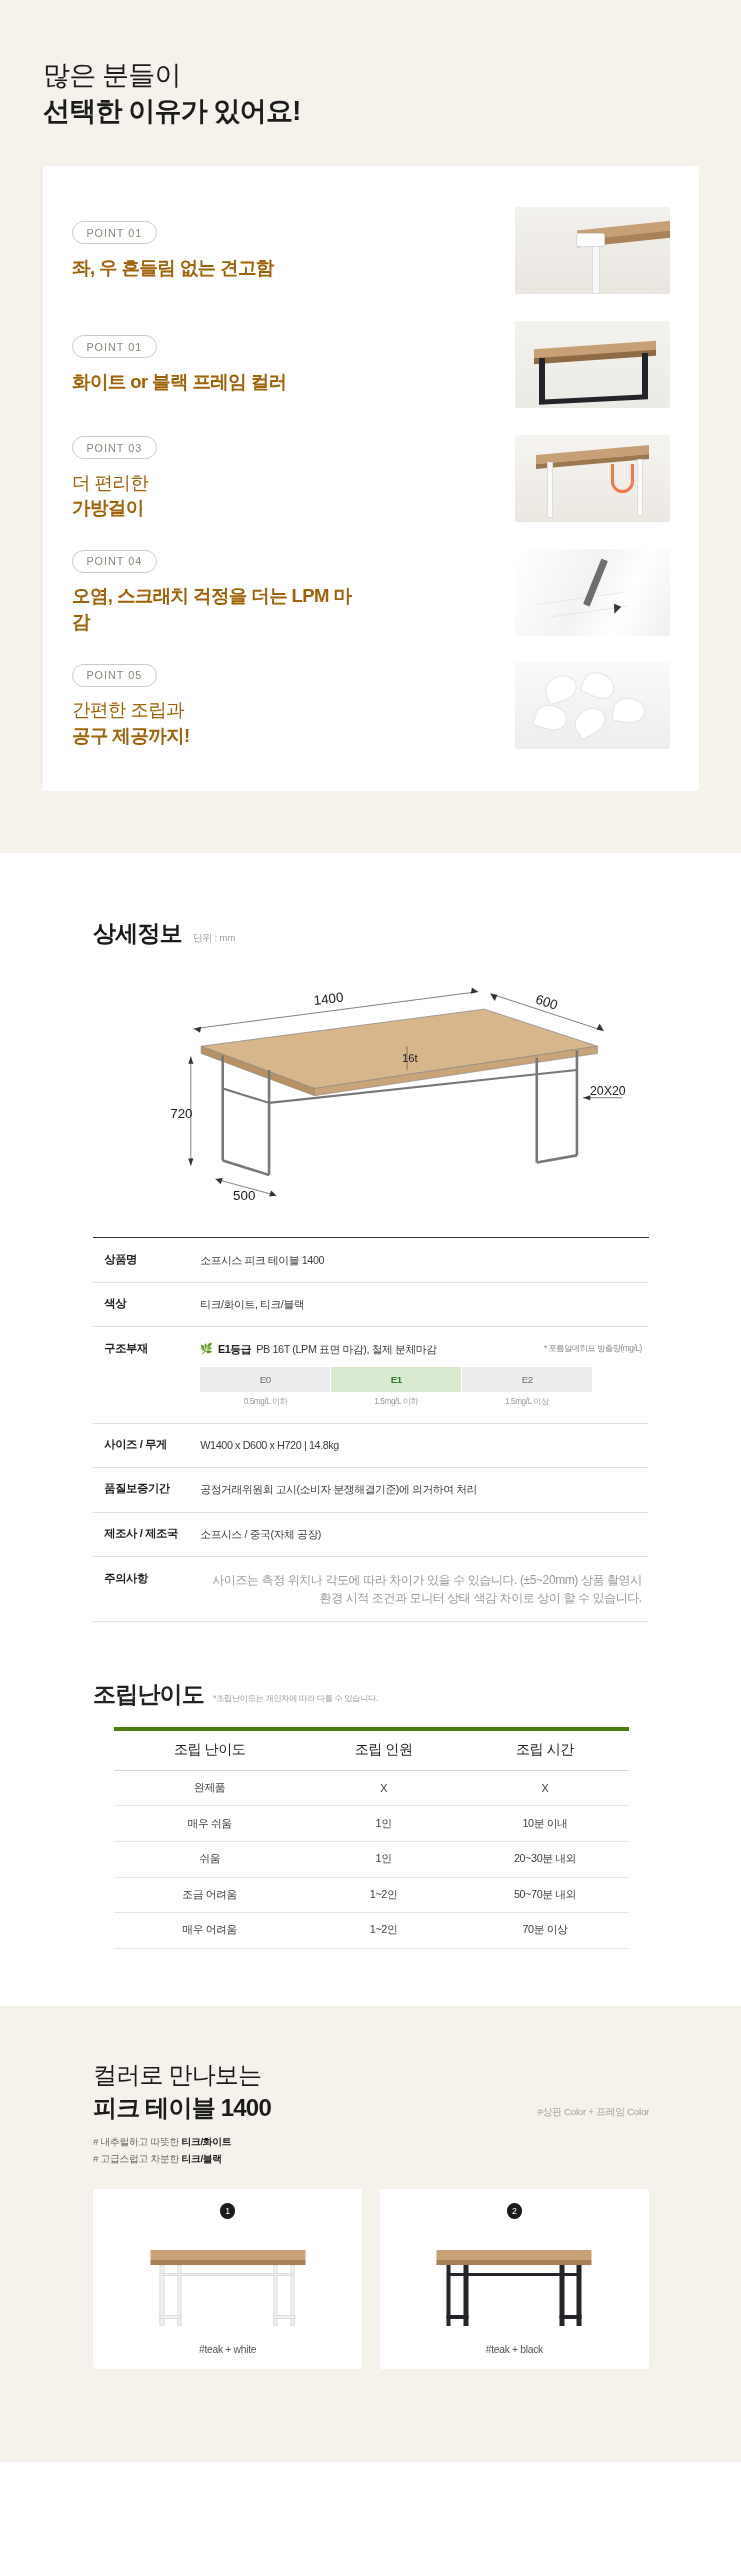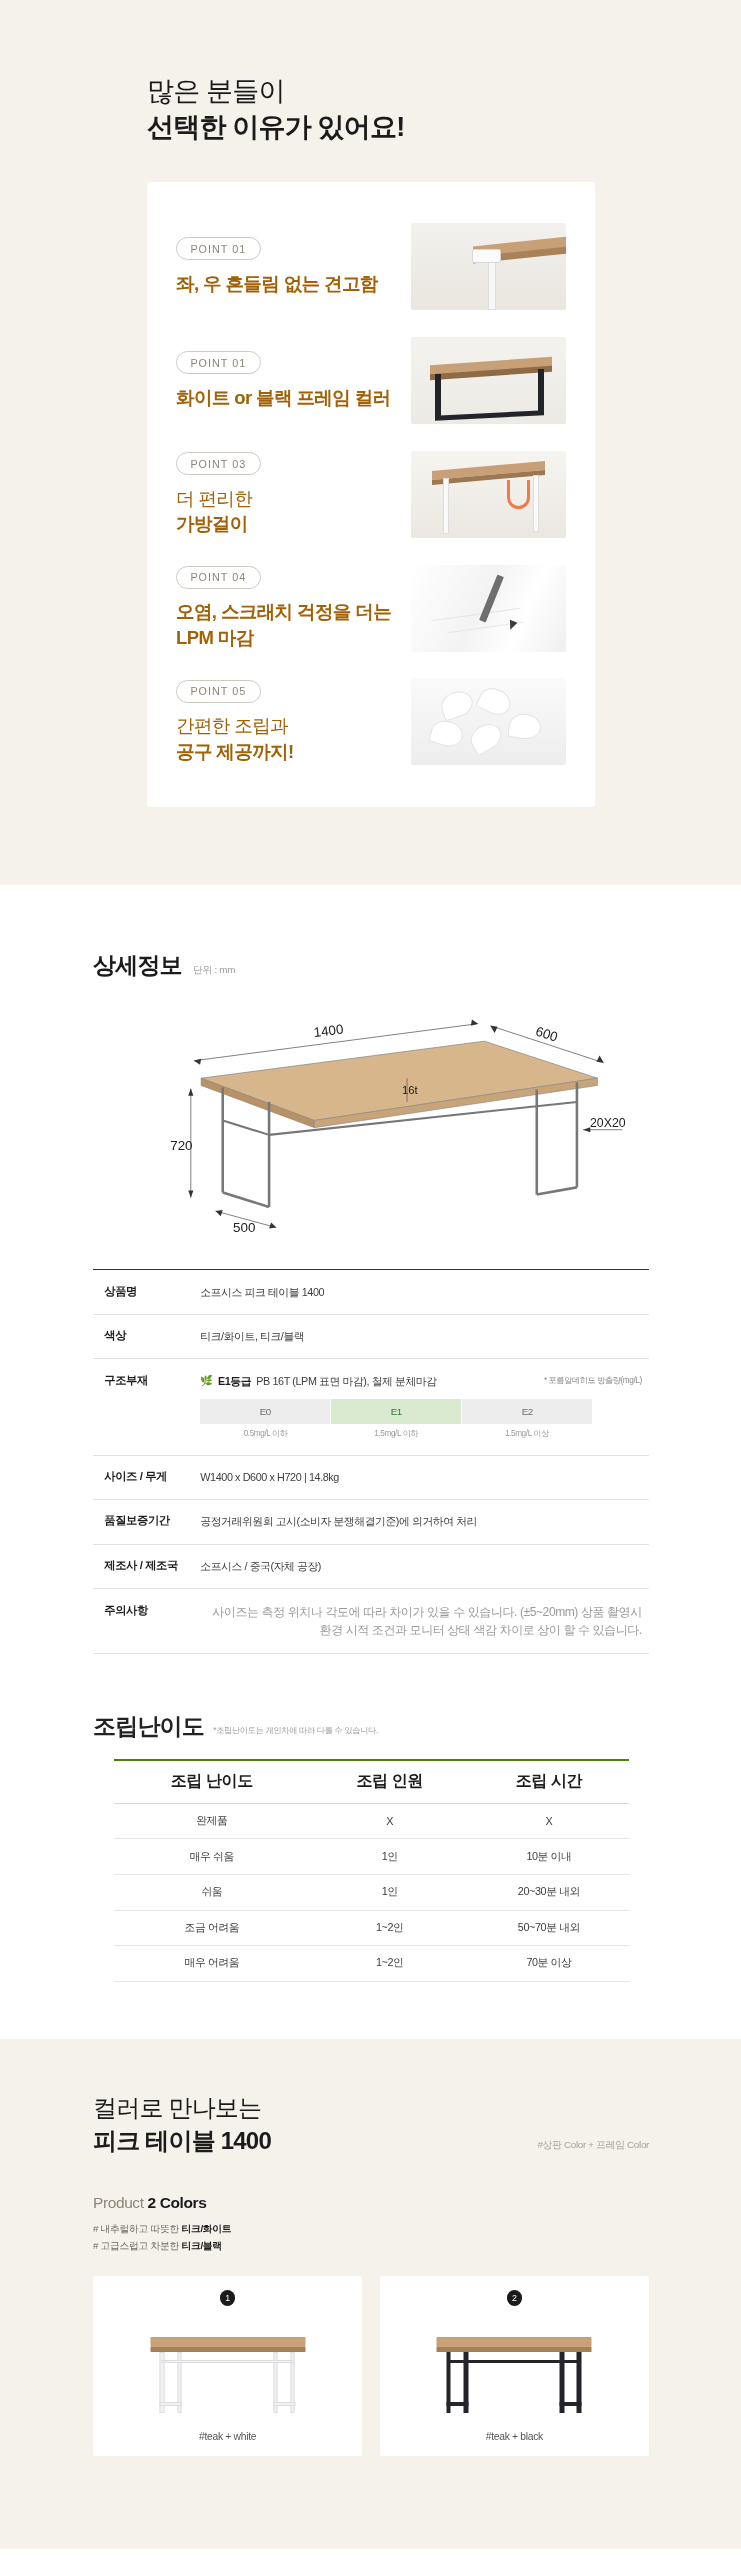--- a/index.html
+++ b/index.html
@@ -9,21 +9,21 @@
     font-family: "Liberation Sans", "DejaVu Sans", sans-serif;
     color: #222;
   }
   .page { width: 742px; position: relative; overflow: hidden; }
 
   
   .sec-points {
     background: #f5f2ec;
     padding: 57px 0 62px 0;
   }
-  .sec-points .inner { width: 448px; margin: 16px auto; }
+  .sec-points .inner { width: 656px; margin: 0 auto; }
   .pt-title {
     font-size: 27px;
     line-height: 1.35;
     font-weight: 400;
     color: #1b1b1b;
     letter-spacing: -0.8px;
     margin-bottom: 36px;
   }
   .pt-title b { font-weight: 800; display: block; }
 
@@ -130,36 +130,36 @@
   .leaf { color:#43b02a; font-size:10.3px; }
   .e1-tag { font-weight:700; color:#1d1d1d; }
   .note-right { font-size:8.2px; color:#8a8a8a; margin-left:auto; }
 
   .grade-bar { margin-top:9.3px; width: 392px; }
   .grade-cells { display:flex; }
   .grade-cells div {
     flex:1; text-align:center; padding:5.2px 0; font-size:9.8px; color:#6f6f6f;
     background:#ededed; border-right:1px solid #fff;
   }
-  .grade-cells .on { background:#d9ead1; color:#2e7d32; font-weight:400; }
+  .grade-cells .on { background:#d9ead1; color:#2e7d32; font-weight:700; }
   .grade-cells div:last-child { border-right:none; }
   .grade-vals { display:flex; margin-top:4.1px; }
   .grade-vals div { flex:1; text-align:center; font-size:8.2px; color:#9a9a9a; }
 
   
   .sec-assem { background:#ffffff; padding: 36px 0 57px; }
   .sec-assem .inner { width: 556px; margin: 0 auto; }
   .assem-head { display:flex; align-items:flex-end; gap:9.3px; margin-bottom: 17.5px; }
   .assem-head h2 { font-size: 23px; font-weight:800; letter-spacing:-0.8px; }
   .assem-head .sub { font-size:8.2px; color:#9b9b9b; padding-bottom:5.2px; letter-spacing:-0.3px;}
 
   table.diff { width: 515px; margin: 0 auto; border-collapse: collapse; }
   table.diff th {
-    font-size: 16px; font-weight:700; color:#1d1d1d; padding: 10.3px 0;
-    border-top:2px solid #4d7c0f; border-bottom:0.5px solid #d8d8d8; letter-spacing:-0.4px;
+    font-size: 14px; font-weight:400; color:#1d1d1d; padding: 10.3px 0;
+    border-top:4px solid #4d7c0f; border-bottom:0.5px solid #d8d8d8; letter-spacing:-0.4px;
   }
   table.diff td {
     font-size: 10.8px; color:#3c3c3c; text-align:center; padding: 10.3px 0;
     border-bottom:0.5px solid #e6e6e6; letter-spacing:-0.4px;
   }
   table.diff tr.hl td { background:#fbe2a7; font-weight:700; color:#1d1d1d; }
 
   
   .sec-color { background:#f5f2ec; padding: 52px 0 93px; }
   .sec-color .inner { width: 556px; margin: 0 auto; }
@@ -456,24 +456,20 @@
   <section class="sec-color">
     <div class="inner">
       <div class="color-top">
         <h2>
           <span>컬러로 만나보는</span>
           <b>피크 테이블 1400</b>
         </h2>
         <div class="tags">#상판 Color + 프레임 Color</div>
       </div>
 
-      <div class="prod-line">
-        <span>Product</span>
-        <b>2 Colors</b>
-      </div>
 
       <div class="hash">
         <div>
           <span># 내추럴하고 따뜻한 </span><b>티크/화이트</b>
         </div>
         <div>
           <span># 고급스럽고 차분한 </span><b>티크/블랙</b>
         </div>
       </div>
 

